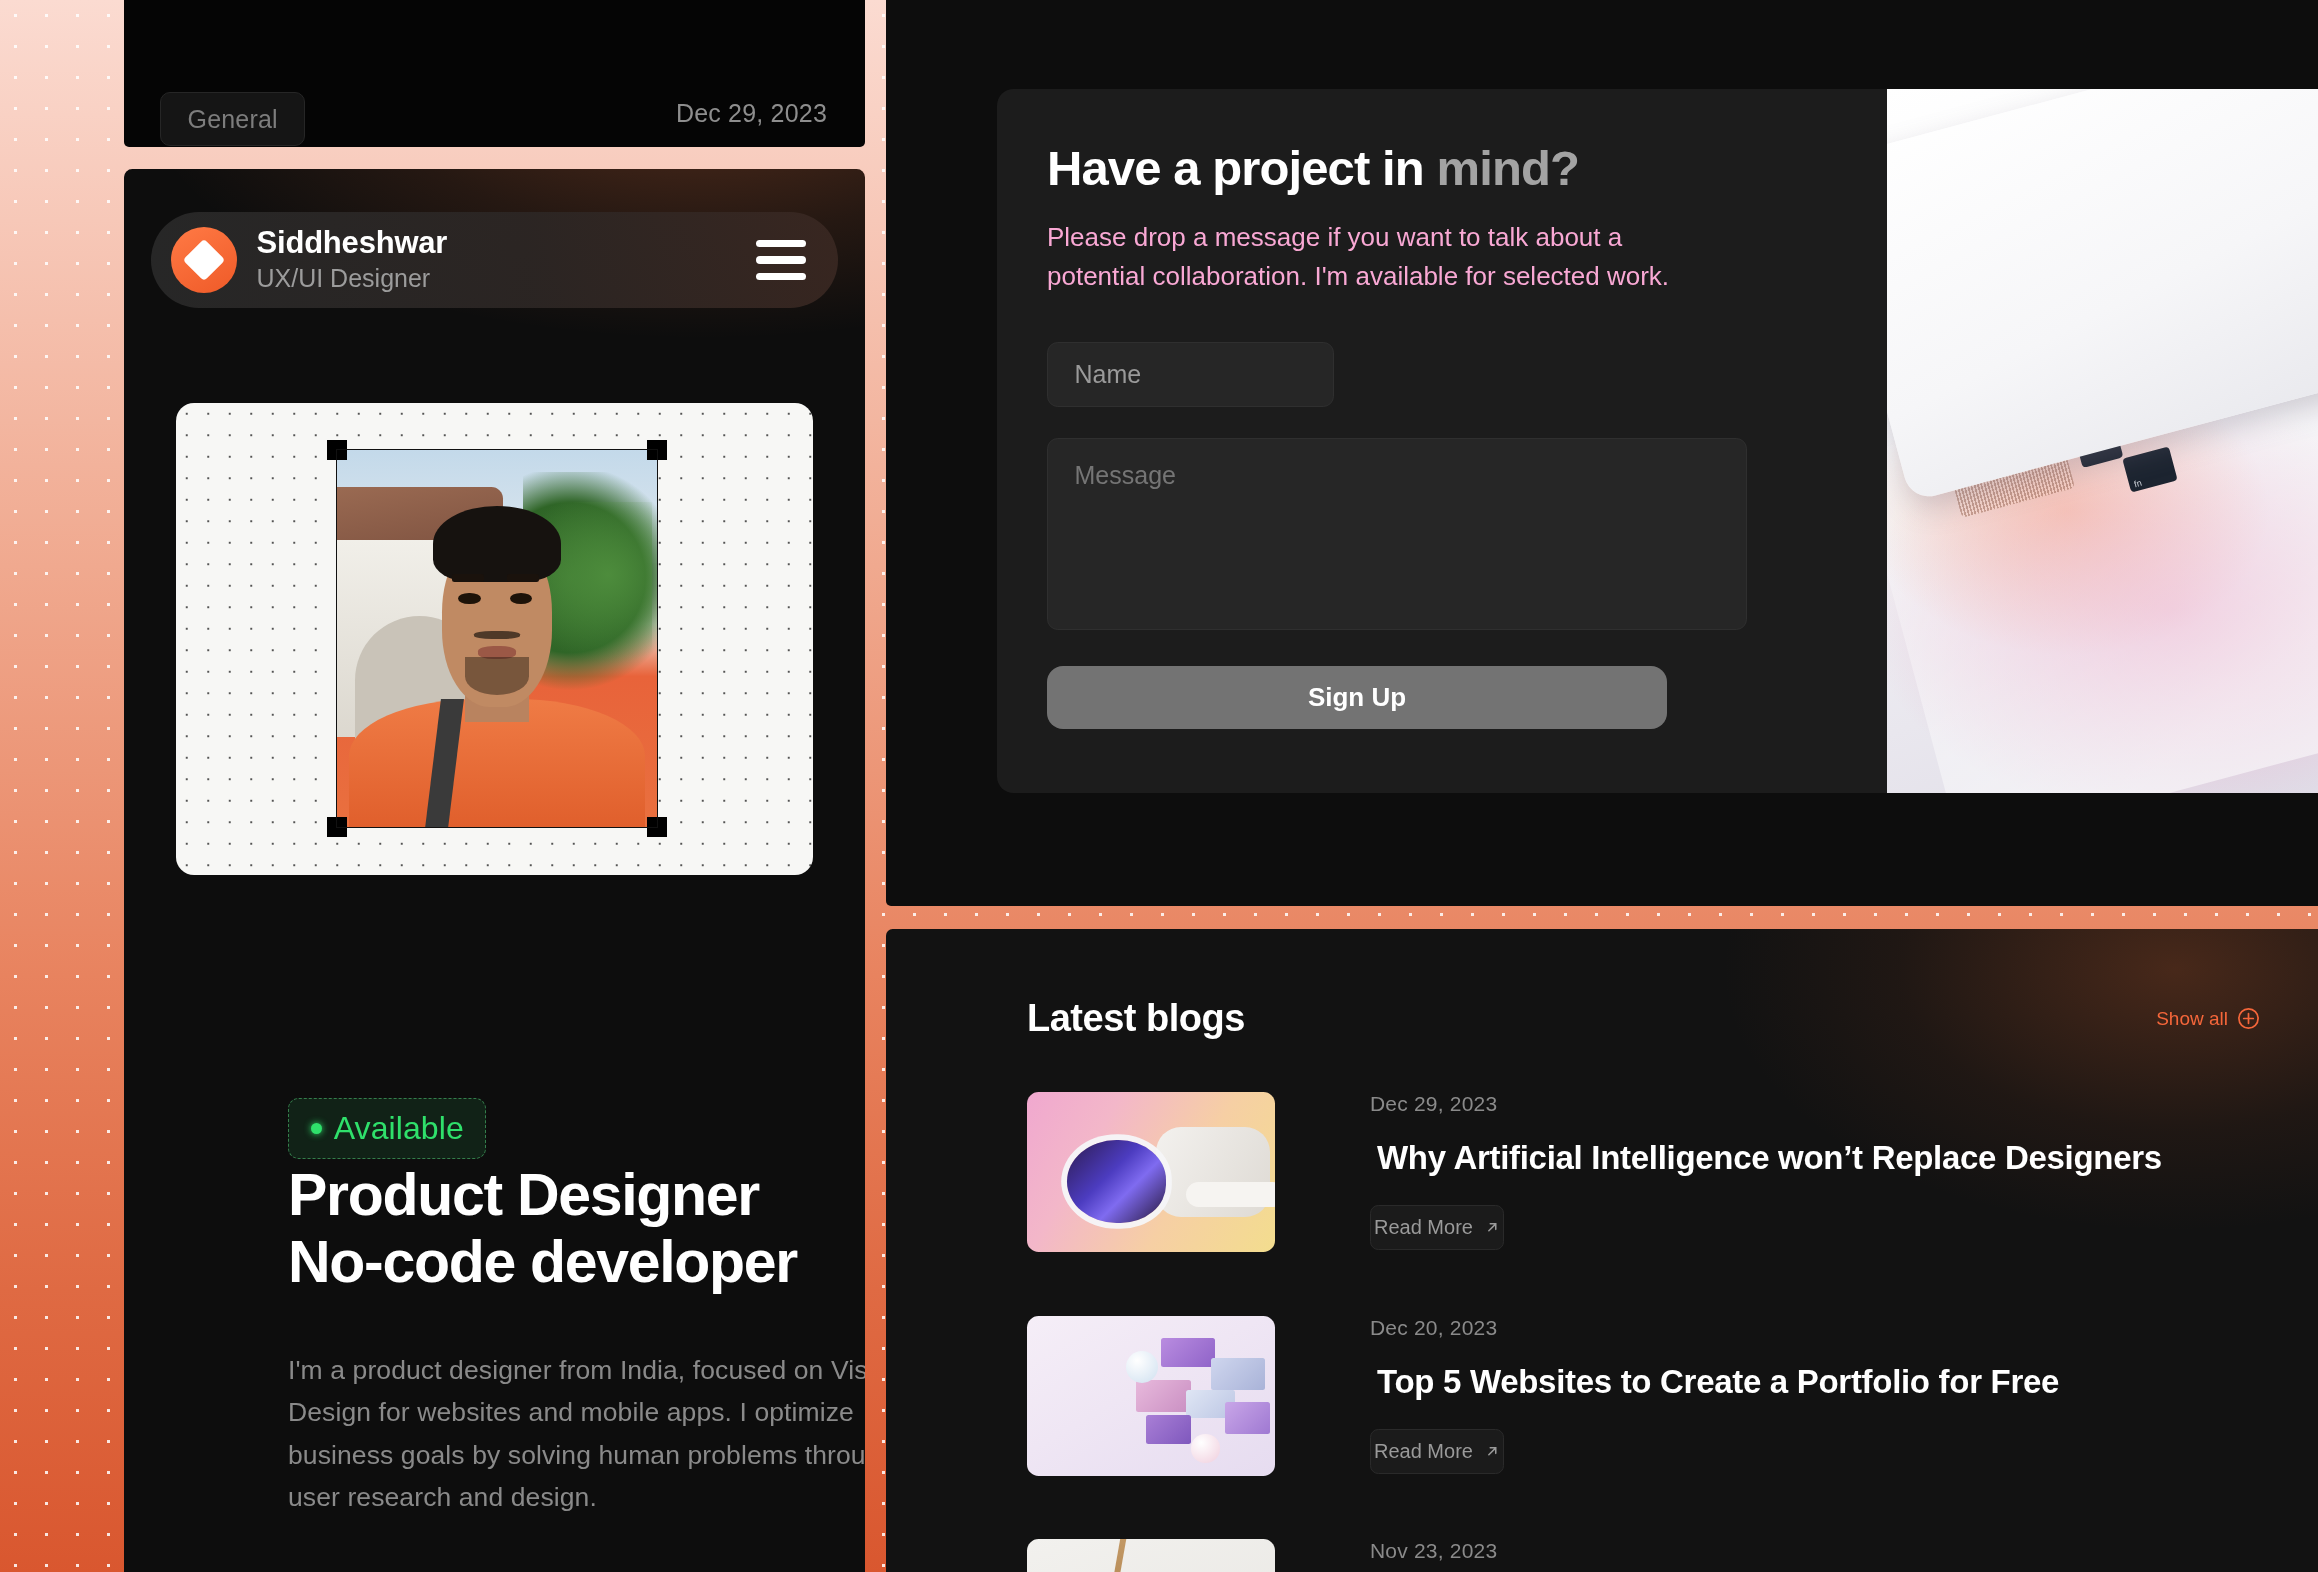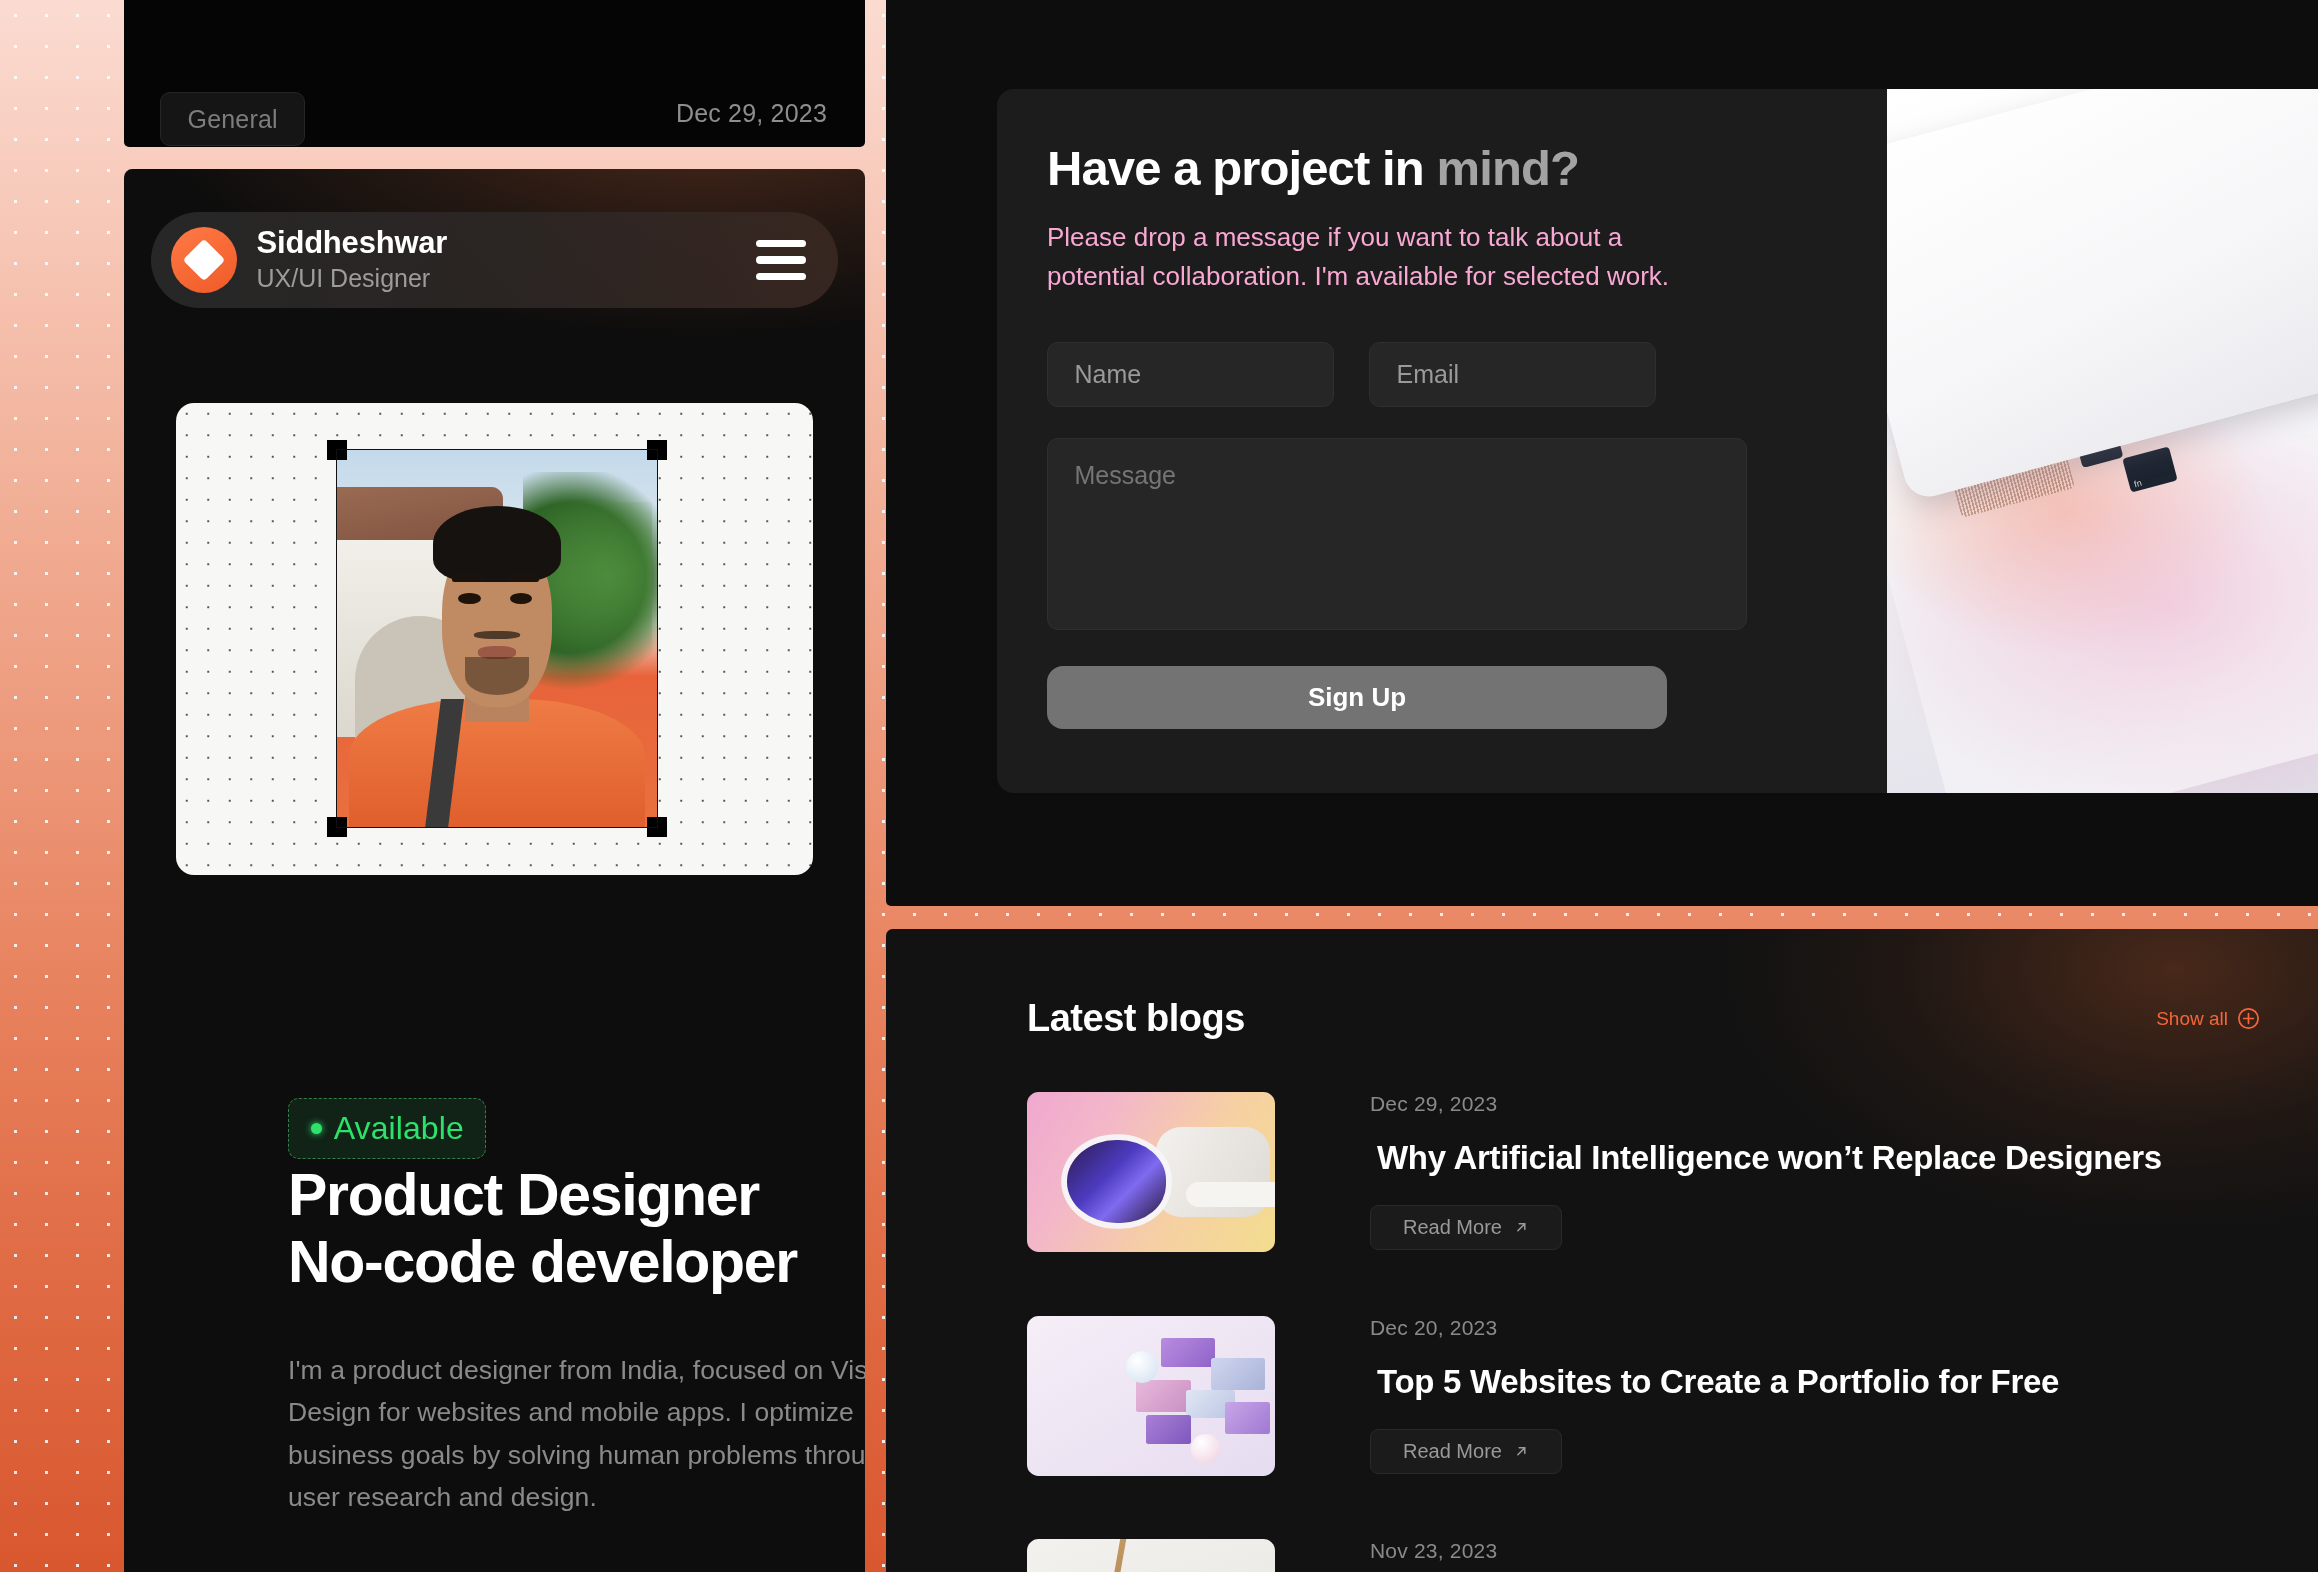--- a/index.html
+++ b/index.html
@@ -202,21 +202,21 @@
   #blogs-title{ color:#fff; font-size:38px; font-weight:700; letter-spacing:-0.5px; }
   #show-all{ display:flex; align-items:center; gap:9px; color:#f4663a; font-size:19px; cursor:pointer; }
   #show-all .plus-icon{ width:23px; height:23px; }
 
   .blog-row{ position:absolute; left:141px; display:flex; gap:95px; align-items:flex-start; }
   .blog-thumb{ width:248px; height:160px; border-radius:11.6px; overflow:hidden; flex:0 0 auto; position:relative; }
   .blog-date{ color:#8a8a8a; font-size:21px; letter-spacing:0.2px; }
   .blog-title{ color:#fff; font-size:33px; font-weight:700; margin-top:23px; letter-spacing:-0.3px;margin-left:7px; }
   .read-more{
     margin-top:28px; display:inline-flex; align-items:center; gap:10.8px;
-    padding:10px 32px; border-radius:8.3px;
+    padding:10px 3px; border-radius:8.3px;
     background:#1b1b1b; border:0.8px solid #2a2a2a;
     color:#9a9a9a; font-size:20px; cursor:pointer;
   }
   .read-more svg{ width:16.6px; height:16.6px; }
 
   
   #thumb0{ background:linear-gradient(120deg,#f0a8cf 0%,#f3b7c9 28%,#f6cfa4 62%,#f3dd8e 100%); }
   #thumb0 .vr-lens{ position:absolute; left:16%; top:30%; width:40%; height:52%; border-radius:50% 48% 46% 50%; background:linear-gradient(135deg,#2c1a4d 0%,#4c3cc0 42%,#7f6bf0 62%,#241536 100%); box-shadow:0 0 0 5.8px rgba(245,245,248,.95); }
   #thumb0 .vr-strap{ position:absolute; left:52%; top:22%; width:46%; height:56%; border-radius:25px; background:linear-gradient(120deg,#f3f1ee,#dedad4); }
   #thumb0 .vr-band{ position:absolute; left:64%; top:56%; width:40%; height:16%; border-radius:16.6px; background:#f6f4f1; }
@@ -302,21 +302,20 @@
   <div id="contact-card">
 
     <div id="contact-inner">
       <div id="contact-title">
         <span>Have a project in </span><span class="accent">mind?</span>
       </div>
       <div id="contact-sub">Please drop a message if you want to talk about a potential collaboration. I'm available for selected work.</div>
 
       <div id="field-row">
         <input class="field" id="field-name" type="text" placeholder="Name" style="">
-        <input class="field" id="field-email" type="text" placeholder="Email" style="">
       </div>
 
       <textarea id="field-message" placeholder="Message" style=""></textarea>
 
       <button id="signup-btn">Sign Up</button>
     </div>
 
     <div id="laptop-photo">
       <div id="lap-base"></div>
       <div id="lap-grill"></div>

